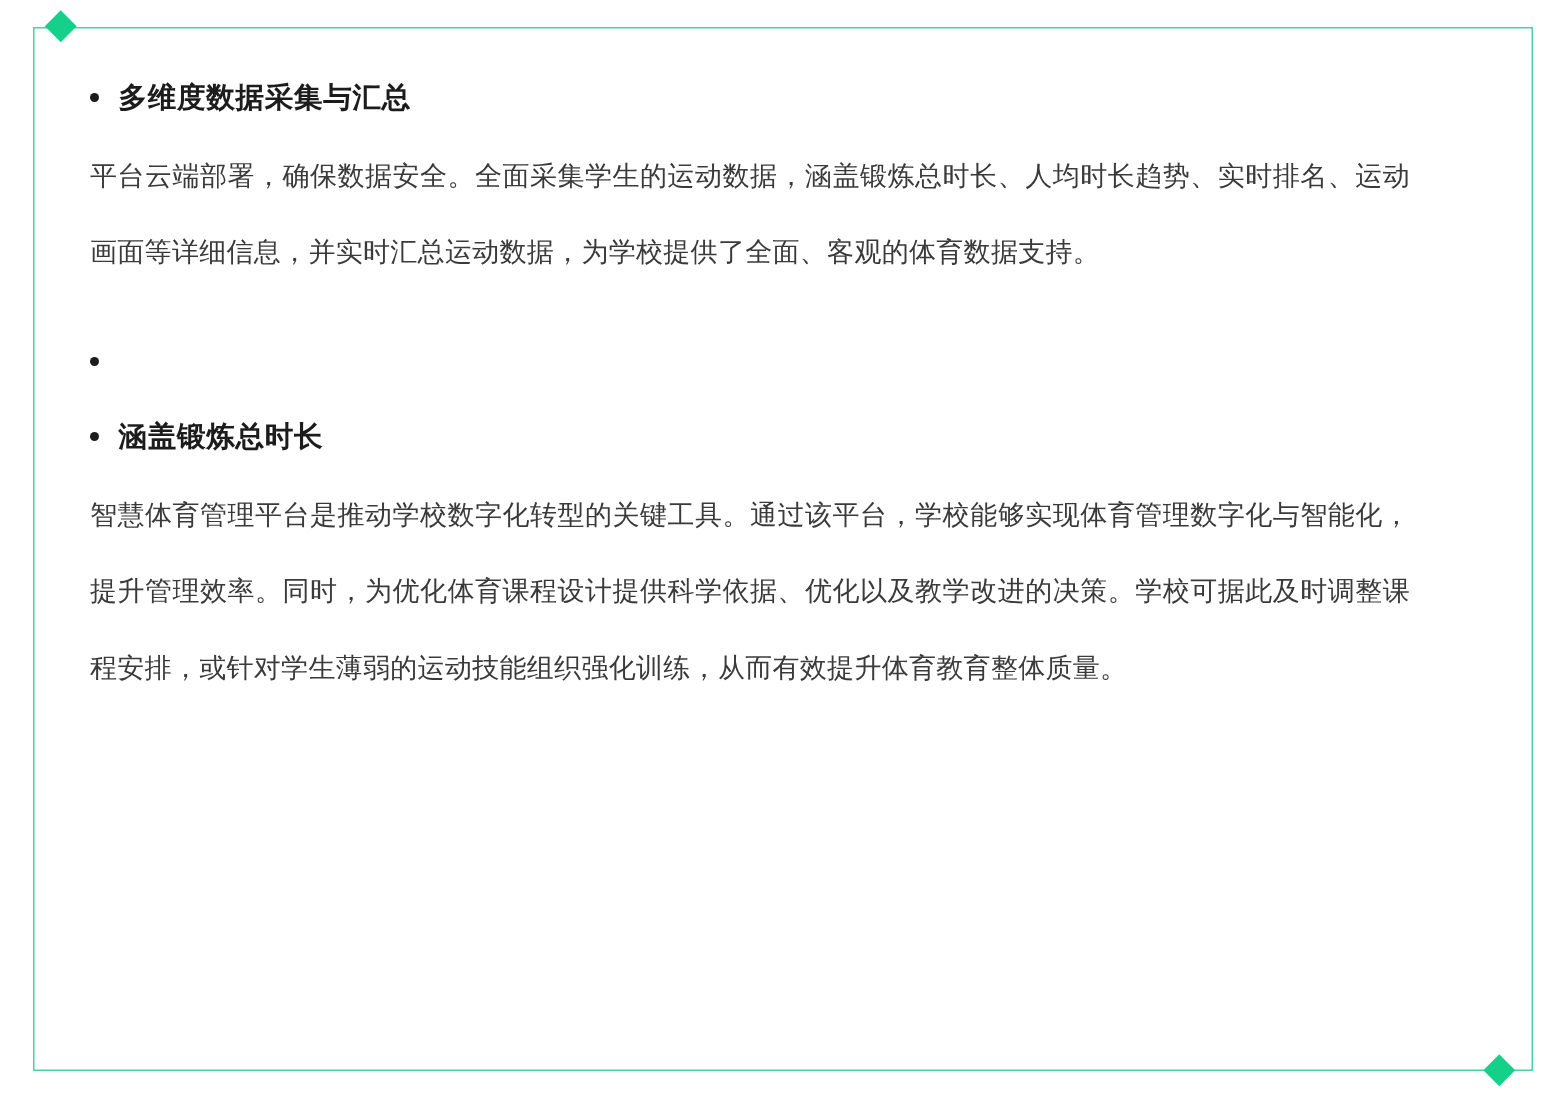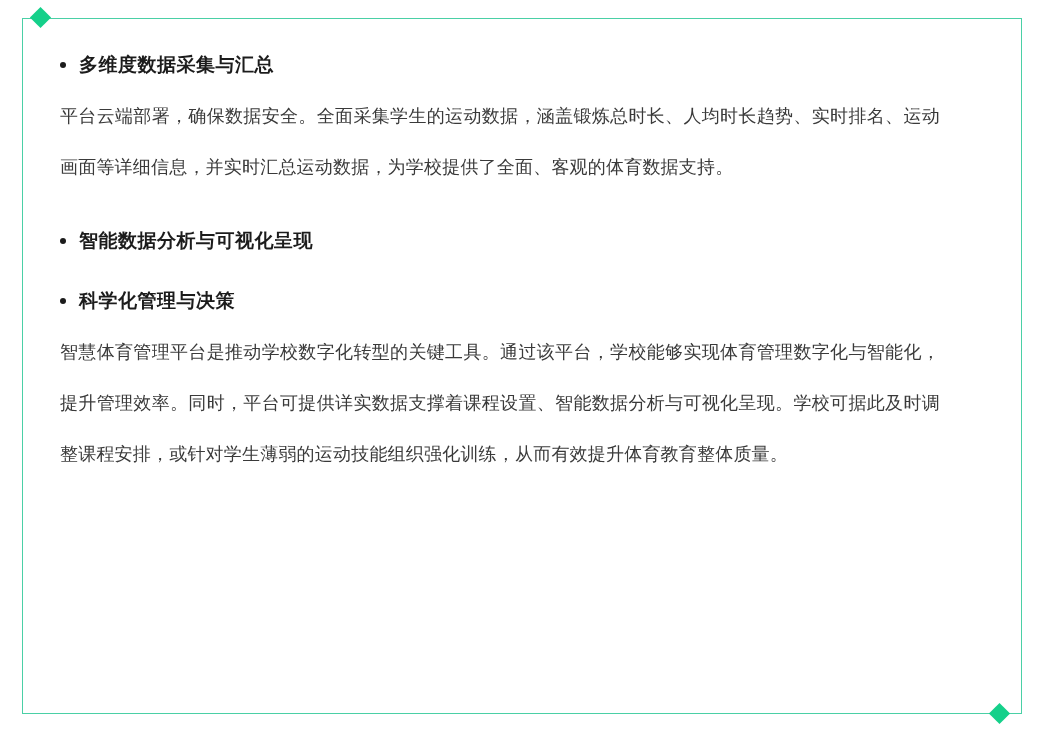--- a/index.html
+++ b/index.html
@@ -12,21 +12,20 @@
     background: #ffffff;
     font-family: "Liberation Sans", sans-serif;
     color: #2b2b2b;
   }
 
   .page {
     position: relative;
     width: 1044px;
     height: 575px;
     box-sizing: border-box;
-    font-family: Liberation Mono, monospace;
   }
 
   
   .card {
     position: absolute;
     left: 22px;
     top: 18px;
     width: 1000px;
     height: 696px;
     box-sizing: border-box;
@@ -110,26 +109,25 @@
       <div class="heading">
         <span class="bullet"></span>
         <span>多维度数据采集与汇总</span>
       </div>
       <div class="body-text">平台云端部署，确保数据安全。全面采集学生的运动数据，涵盖锻炼总时长、人均时长趋势、实时排名、运动画面等详细信息，并实时汇总运动数据，为学校提供了全面、客观的体育数据支持。</div>
     </div>
 
     <div class="section">
       <div class="heading">
         <span class="bullet"></span>
-        <span>智能数据分析与可视化呈现</span>
       </div>
     </div>
 
     <div class="section">
       <div class="heading">
         <span class="bullet"></span>
-        <span>科学化管理与决策</span>
+        <span>涵盖锻炼总时长</span>
       </div>
-      <div class="body-text">智慧体育管理平台是推动学校数字化转型的关键工具。通过该平台，学校能够实现体育管理数字化与智能化，提升管理效率。同时，平台可提供详实数据支撑着课程设置、智能数据分析与可视化呈现。学校可据此及时调整课程安排，或针对学生薄弱的运动技能组织强化训练，从而有效提升体育教育整体质量。</div>
+      <div class="body-text">智慧体育管理平台是推动学校数字化转型的关键工具。通过该平台，学校能够实现体育管理数字化与智能化，提升管理效率。同时，为优化体育课程设计提供科学依据、优化以及教学改进的决策。学校可据此及时调整课程安排，或针对学生薄弱的运动技能组织强化训练，从而有效提升体育教育整体质量。</div>
     </div>
 
   </div>
 </div>
 
 </body></html>

